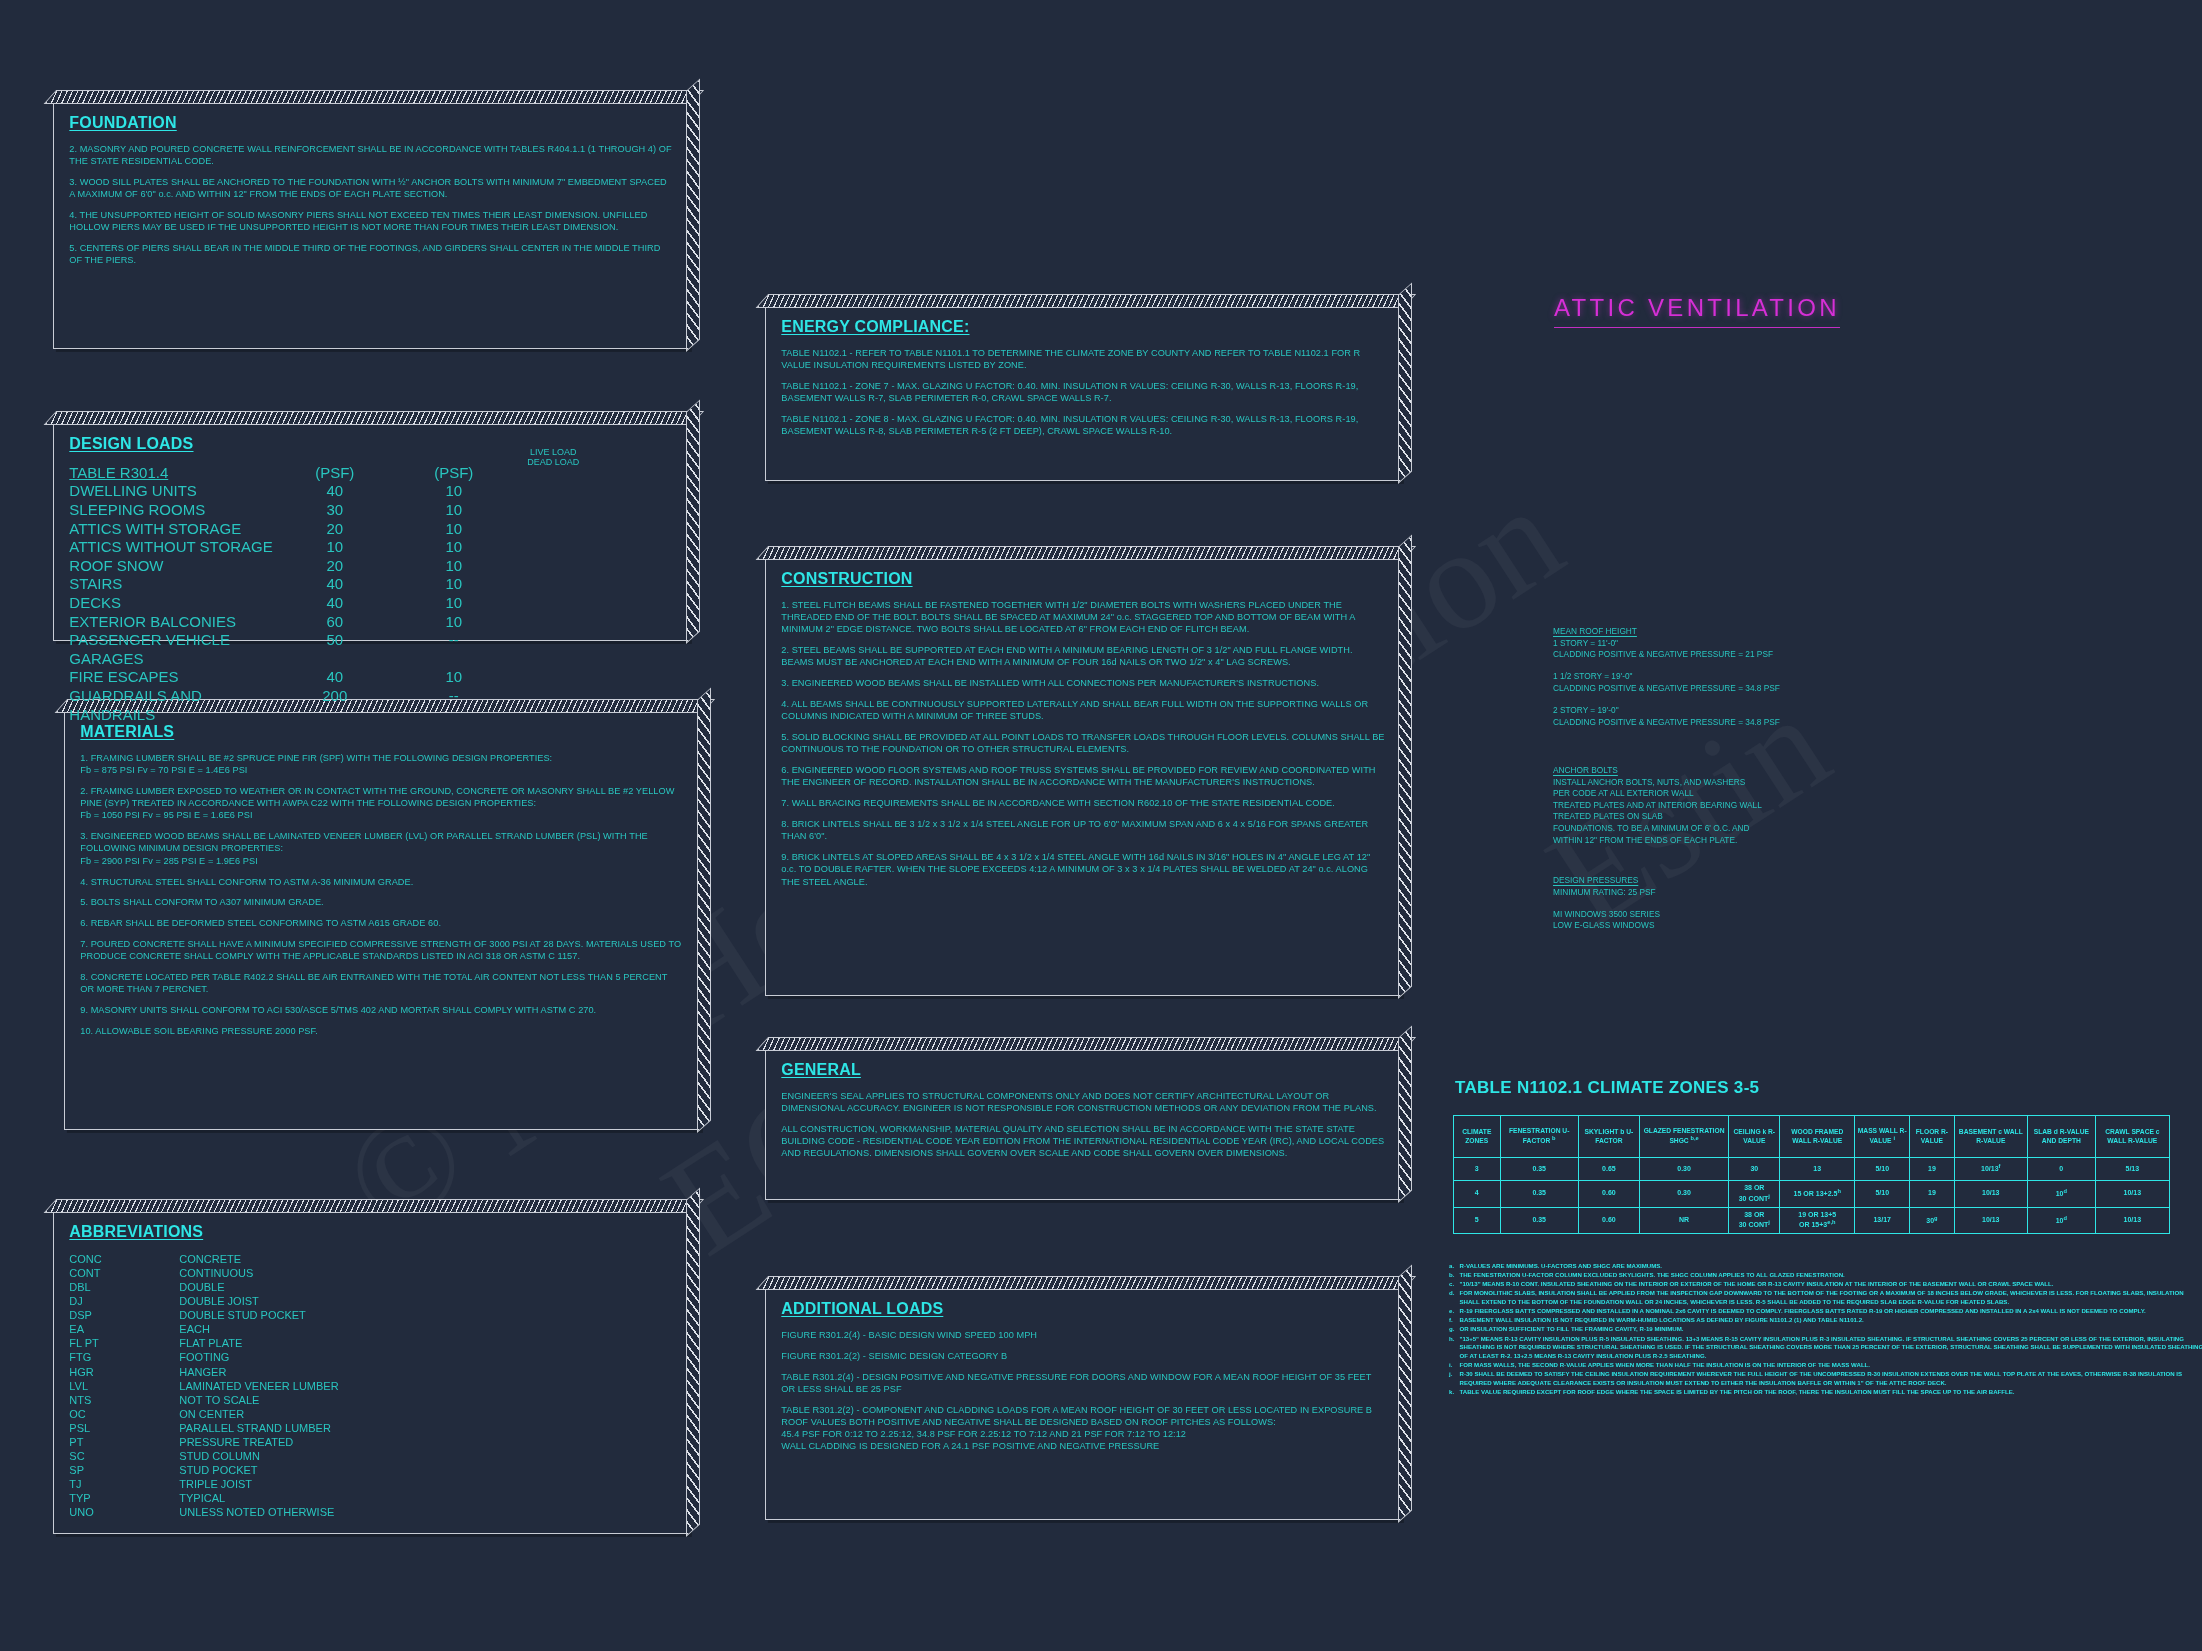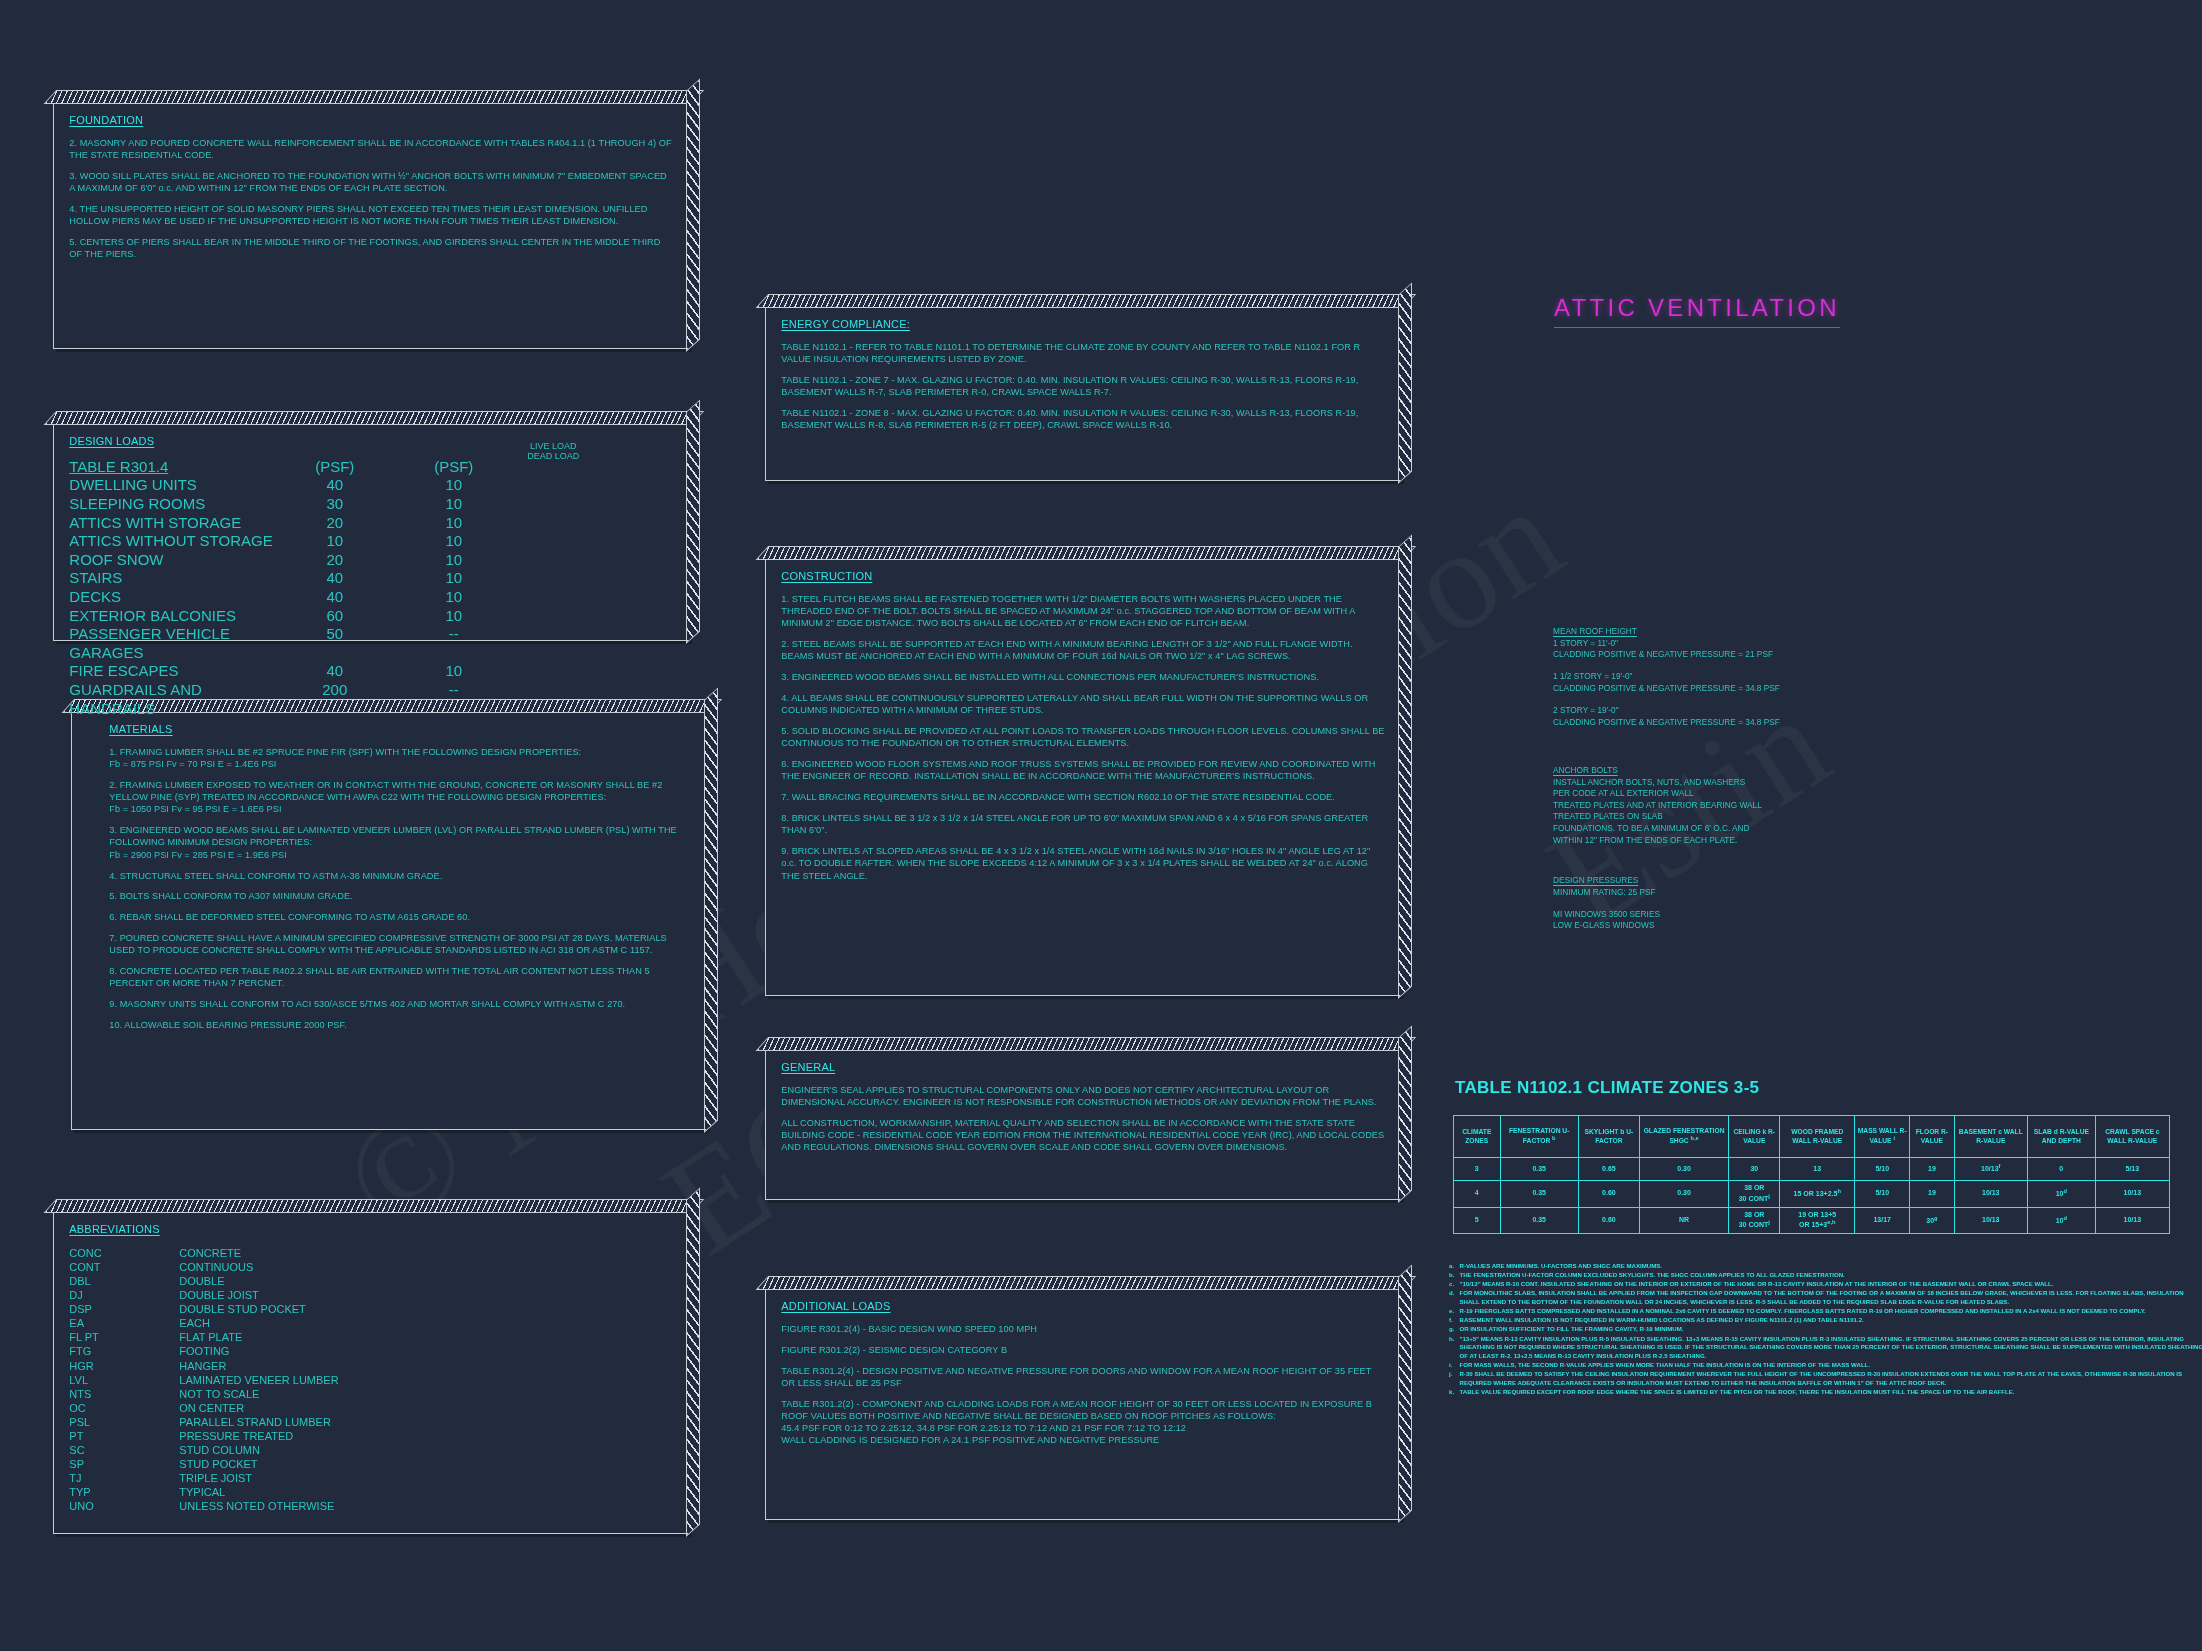--- a/index.html
+++ b/index.html
@@ -58,22 +58,22 @@
     background-image: repeating-linear-gradient(
        66deg, #dfe3ea 0px, #dfe3ea 1.1px, #222b3d 1.1px, #222b3d 4.8px);
     border: 1px solid #c9cdd6;
     transform: skewY(-42deg);
     transform-origin: top left;
   }
   .panel-inner { position: relative; z-index: 3; padding: 13.4px 15.3px 9.6px 15.3px; }
 
   .note-head {
     color: #2ee6e6;
-    font-size: 11px;
-    font-weight: normal;
+    font-size: 16px;
+    font-weight: bold;
     letter-spacing: 0.2px;
     text-decoration: underline;
     text-underline-offset: 1.9px;
     margin-bottom: 10.5px;
   }
   .note {
     color: #29c6c0;
     font-size: 9.2px;
     line-height: 1.33;
     margin-bottom: 8.6px;
@@ -244,21 +244,21 @@
             <div class="dl-row">
               <span class="lbl">GUARDRAILS AND HANDRAILS</span>
               <span class="v1">200</span>
               <span class="v2">--</span>
             </div>
           </div>
       </div>
     </div>
   </div>
 
-  <div class="panel" style="left:71px;top:709px;width:636px;height:421px;padding-left:22px;">
+  <div class="panel" style="left:64px;top:709px;width:636px;height:421px;">
     <div class="panel-inner">
       <div class="note-head">MATERIALS</div>
       <div class="note" style="margin-bottom:0">1. FRAMING LUMBER SHALL BE #2 SPRUCE PINE FIR (SPF) WITH THE FOLLOWING DESIGN PROPERTIES:</div>
       <div class="note">Fb = 875 PSI     Fv = 70 PSI     E = 1.4E6 PSI</div>
       <div class="note" style="margin-bottom:0">2. FRAMING LUMBER EXPOSED TO WEATHER OR IN CONTACT WITH THE GROUND, CONCRETE OR MASONRY SHALL BE #2 YELLOW PINE (SYP) TREATED IN ACCORDANCE WITH AWPA C22 WITH THE FOLLOWING DESIGN PROPERTIES:</div>
       <div class="note">Fb = 1050 PSI    Fv = 95 PSI    E = 1.6E6 PSI</div>
       <div class="note" style="margin-bottom:0">3. ENGINEERED WOOD BEAMS SHALL BE LAMINATED VENEER LUMBER (LVL) OR PARALLEL STRAND LUMBER (PSL) WITH THE FOLLOWING MINIMUM DESIGN PROPERTIES:</div>
       <div class="note">Fb = 2900 PSI    Fv = 285 PSI    E = 1.9E6 PSI</div>
       <div class="note">4. STRUCTURAL STEEL SHALL CONFORM TO ASTM A-36 MINIMUM GRADE.</div>
       <div class="note">5. BOLTS SHALL CONFORM TO A307 MINIMUM GRADE.</div>

